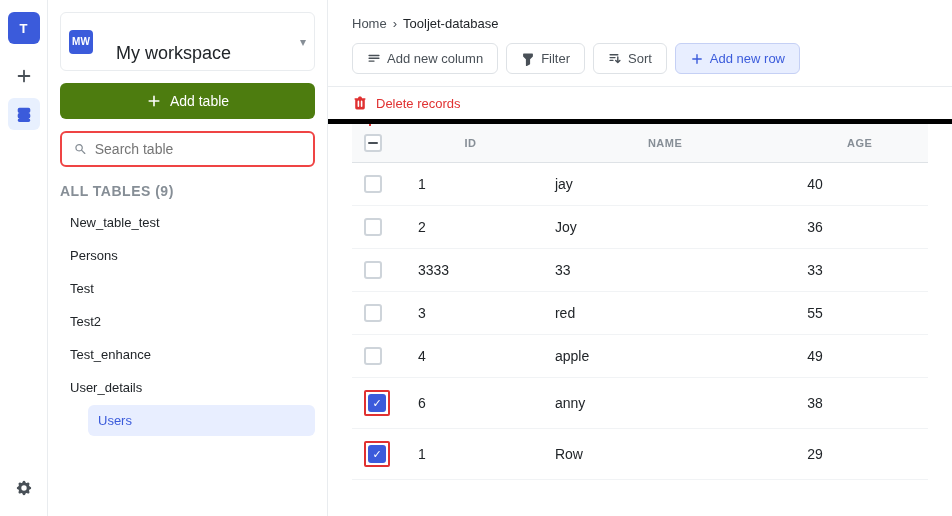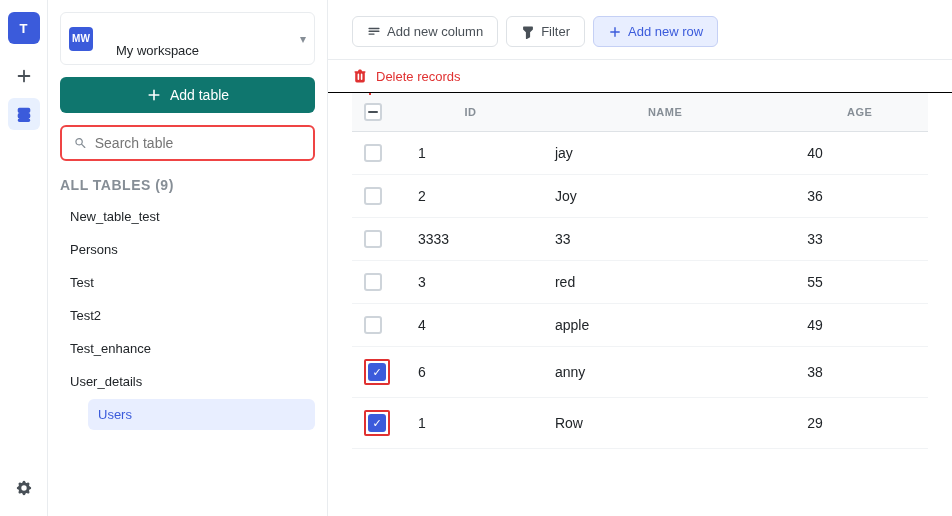--- a/index.html
+++ b/index.html
@@ -47,25 +47,25 @@
     }
     .workspace-avatar {
       width: 24px; height: 24px;
       background: #3b5bdb;
       border-radius: 4px;
       color: white;
       font-size: 10px;
       font-weight: 700;
       display: flex; align-items: center; justify-content: center;
     }
-    .workspace-name { flex: 1; font-size: 13px; font-weight: 500; color: #212529; margin-top: 24px; }
+    .workspace-name { flex: 1; font-size: 18px; font-weight: 500; color: #212529; margin-top: 24px; }
     .chevron-down { color: #868e96; font-size: 12px; }
 
     .add-table-btn {
-      background: #0f766e;
+      background: #4d7c0f;
       color: white;
       border: none;
       border-radius: 6px;
       padding: 10px 16px;
       font-size: 14px;
       font-weight: 500;
       cursor: pointer;
       display: flex;
       align-items: center;
       justify-content: center;
@@ -164,21 +164,21 @@
       font-weight: 500;
     }
 
     
     .delete-bar {
       display: flex;
       align-items: center;
       gap: 8px;
       padding: 8px 24px;
       background: #fff;
-      border-bottom: 1px solid #000000;
+      border-bottom: 5px solid #000000;
       position: relative;
     }
     .delete-text { color: #e03131; font-size: 13px; font-weight: 500; cursor: pointer; }
 
     
     .table-container {
       flex: 1;
       overflow: auto;
       padding: 0 24px;
     }
@@ -302,32 +302,43 @@
         <div class="table-item">Test2</div>
         <div class="table-item">Test_enhance</div>
         <div class="table-item">User_details</div>
         <div class="table-item active">Users</div>
       </div>
   </div>
 </div>
 
 <div class="main">
   <div class="main-header">
+    <div class="breadcrumb">
+      <span>Home</span>
+      <span>›</span>
+      <span class="breadcrumb-current">Tooljet-database</span>
+    </div>
     <div class="toolbar">
       <button class="toolbar-btn">
         <svg width="14" height="14" viewBox="0 0 20 20" fill="currentColor">
             <path d="M3 4a1 1 0 000 2h14a1 1 0 000-2H3zm0 4a1 1 0 000 2h14a1 1 0 000-2H3zm0 4a1 1 0 000 2h7a1 1 0 000-2H3z"></path>
           </svg>
         <span>Add new column</span>
       </button>
       <button class="toolbar-btn">
         <svg width="14" height="14" viewBox="0 0 20 20" fill="currentColor">
             <path fill-rule="evenodd" d="M3 3a1 1 0 011-1h12a1 1 0 011 1v3a1 1 0 01-.293.707L13 10.414V17a1 1 0 01-.553.894l-4 2A1 1 0 017 19v-8.586L3.293 6.707A1 1 0 013 6V3z" clip-rule="evenodd"></path>
           </svg>
         <span>Filter</span>
+      </button>
+      <button class="toolbar-btn">
+        <svg width="14" height="14" viewBox="0 0 20 20" fill="currentColor">
+            <path d="M3 3a1 1 0 000 2h11a1 1 0 100-2H3zM3 7a1 1 0 000 2h7a1 1 0 100-2H3zM3 11a1 1 0 100 2h4a1 1 0 100-2H3zM15 7a1 1 0 10-2 0v5.586l-1.293-1.293a1 1 0 00-1.414 1.414l3 3a1 1 0 001.414 0l3-3a1 1 0 00-1.414-1.414L15 12.586V7z"></path>
+          </svg>
+        <span>Sort</span>
       </button>
       <button class="add-row-btn">
         <svg width="14" height="14" viewBox="0 0 20 20" fill="currentColor">
             <path d="M10 3a1 1 0 011 1v5h5a1 1 0 010 2h-5v5a1 1 0 01-2 0v-5H4a1 1 0 010-2h5V4a1 1 0 011-1z"></path>
           </svg>
         <span>Add new row</span>
       </button>
     </div>
   </div>
 

